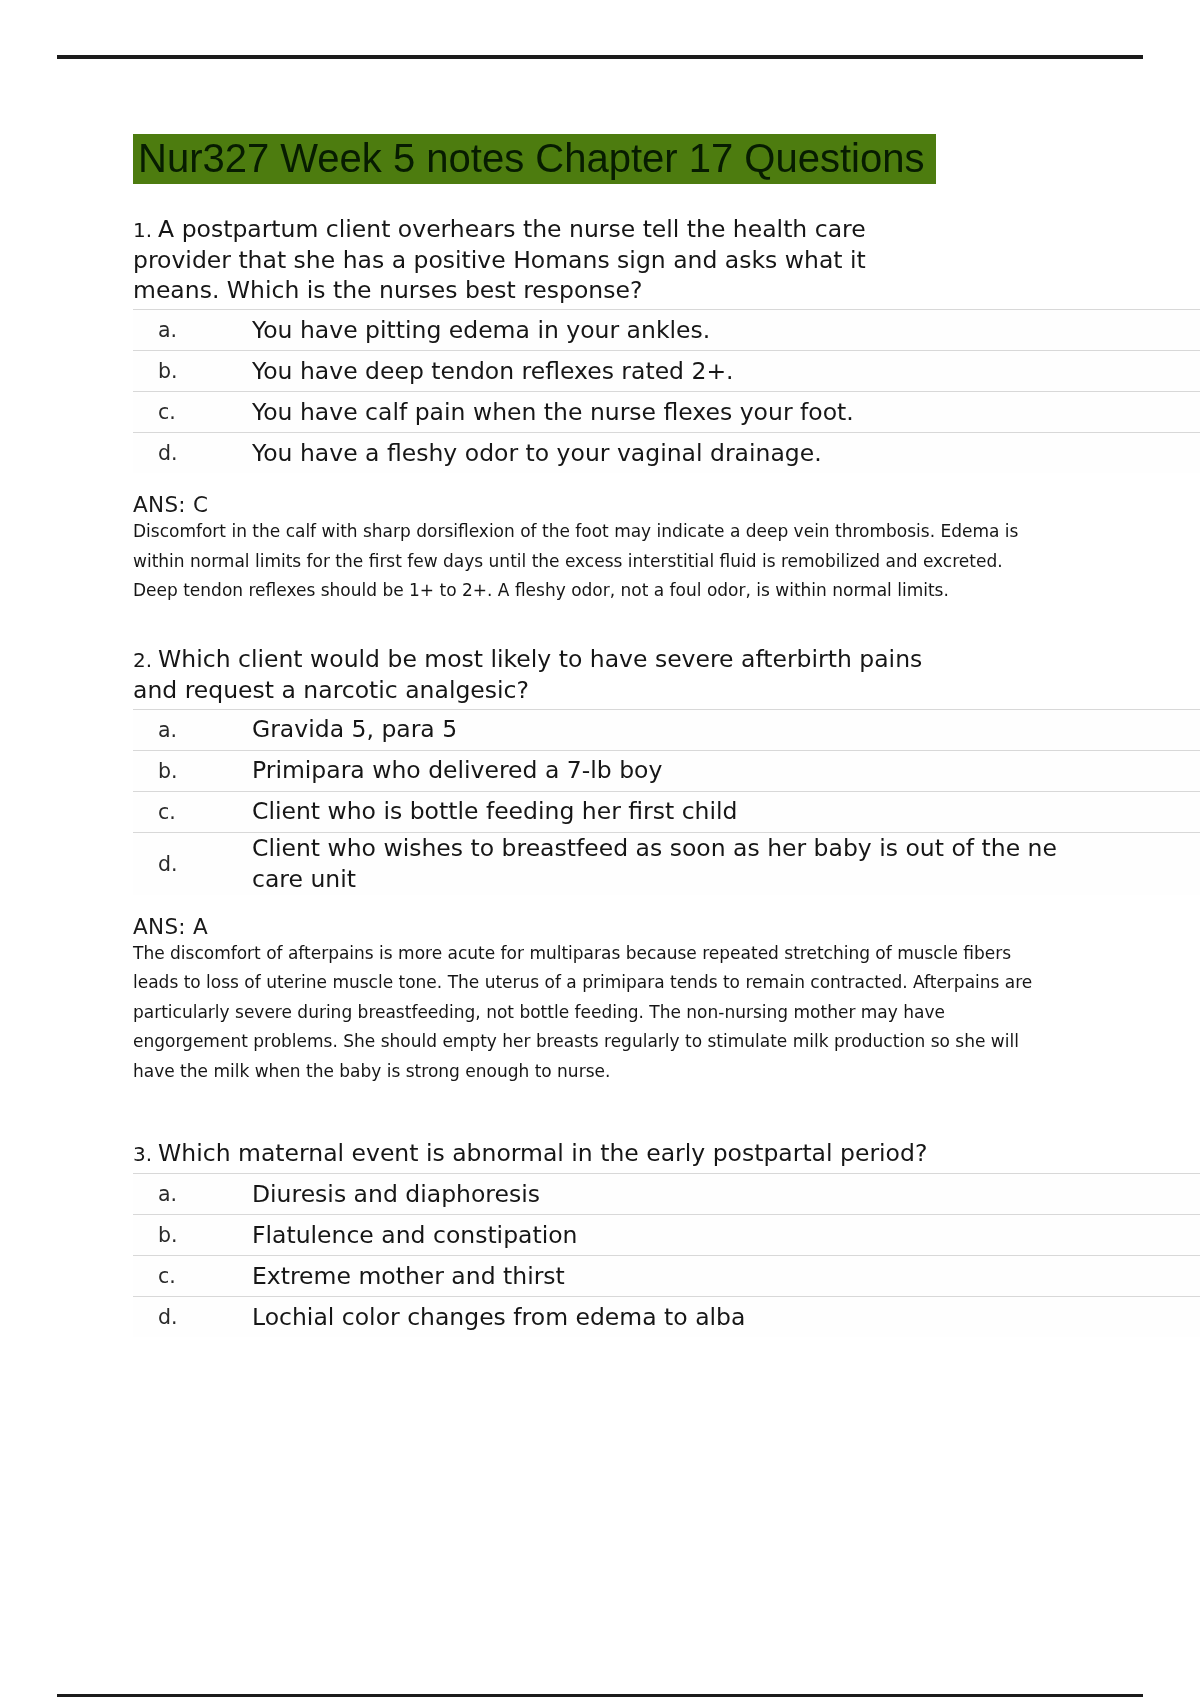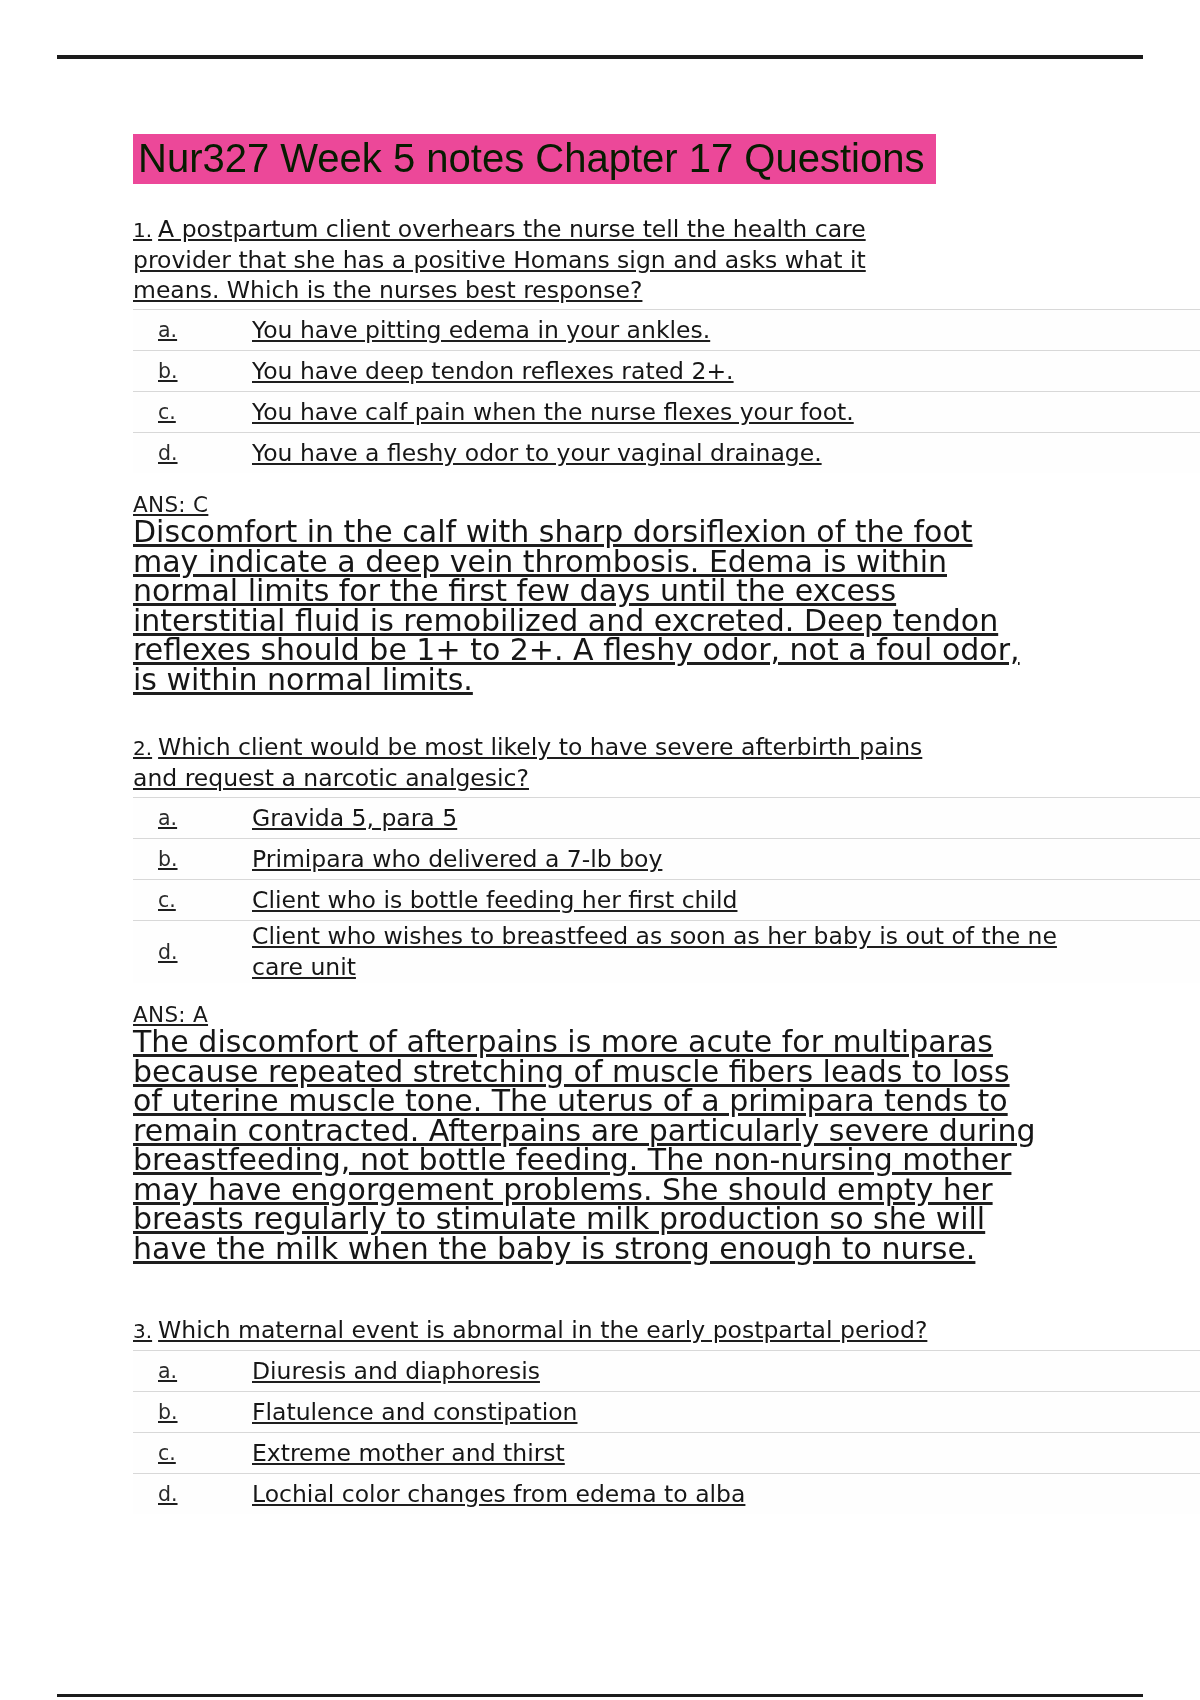--- a/index.html
+++ b/index.html
@@ -12,30 +12,30 @@
     overflow:hidden;
   }
   .rule { position:absolute; left:57px; width:1086px; background:#1b1b1b; }
   .rule-top { top:55px; height:4px; }
   .rule-bottom { top:1694px; height:3px; }
 
   .content { position:absolute; left:133px; top:134px; width:1067px; }
 
   .title {
     display:inline-block;
-    background:#ec4899;
+    background:#4d7c0f;
     color:#071c01;
     font-family:"Liberation Sans", sans-serif;
     font-size:40px;
     line-height:49px;
     padding:0 12px 1px 5px;
     white-space:nowrap;
   }
 
-  .question-block { margin-top:30px;text-decoration:underline; }
+  .question-block { margin-top:30px; }
   .question-block.q2 { margin-top:38px; }
   .question-block.q3 { margin-top:52px; }
 
   .q-text {
     font-size:23.5px;
     line-height:30px;
     max-width:825px;
     color:#161616;
   }
   .q-num { font-size:20px; padding-right:6px; }
@@ -62,21 +62,21 @@
   }
   .nowrap { white-space:nowrap;text-align:right; }
 
   .ans {
     margin-top:19px;
     font-size:21.5px;
     color:#1a1a1a;
     letter-spacing:0.3px;
   }
   .rationale {
-    font-size:30px;
+    font-size:17px;
     line-height:29.5px;
     max-width:912px;
     color:#161616;
   }
 </style>
 </head>
 <body>
 
 <div class="rule rule-top"></div>
 

